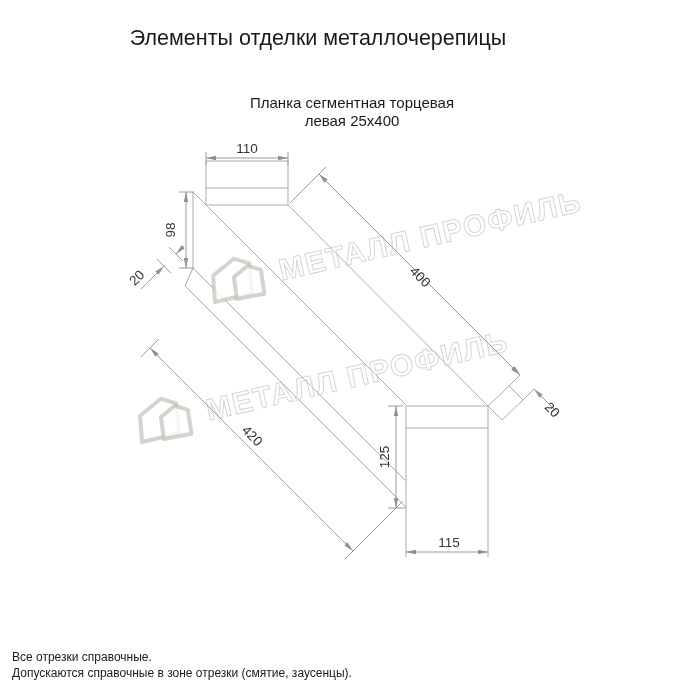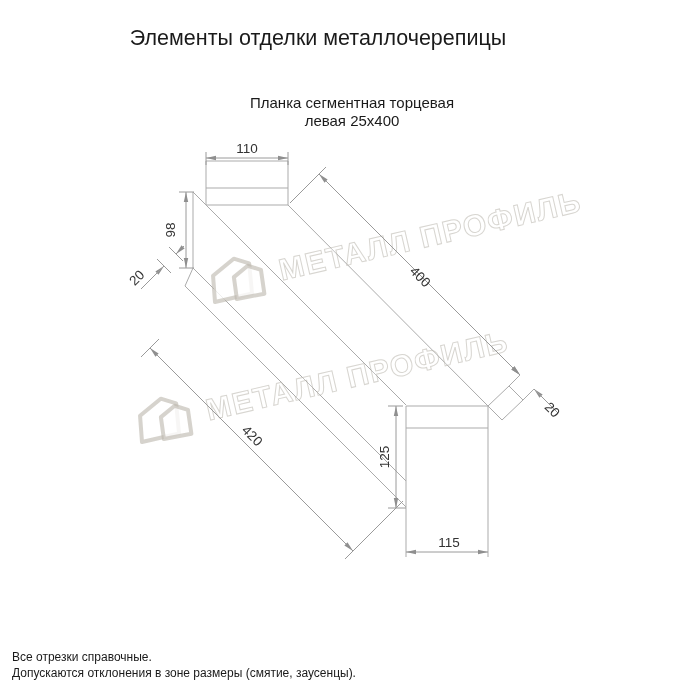--- a/index.html
+++ b/index.html
@@ -119,16 +119,16 @@
     </g>
 
     <g>
       <line class="dim" x1="406" y1="552" x2="488" y2="552" marker-start="url(#arr)" marker-end="url(#arr)"></line>
       <text class="dimtxt" x="449" y="547" text-anchor="middle">115</text>
     </g>
   </svg>
 
   <div class="footer">
     <div>Все отрезки справочные.</div>
-    <div>Допускаются отклонения в зоне размеры (смятие, заусенцы).</div>
+    <div>Допускаются справочные в зоне отрезки (смятие, заусенцы).</div>
   </div>
 
 </div>
 
 </body></html>

